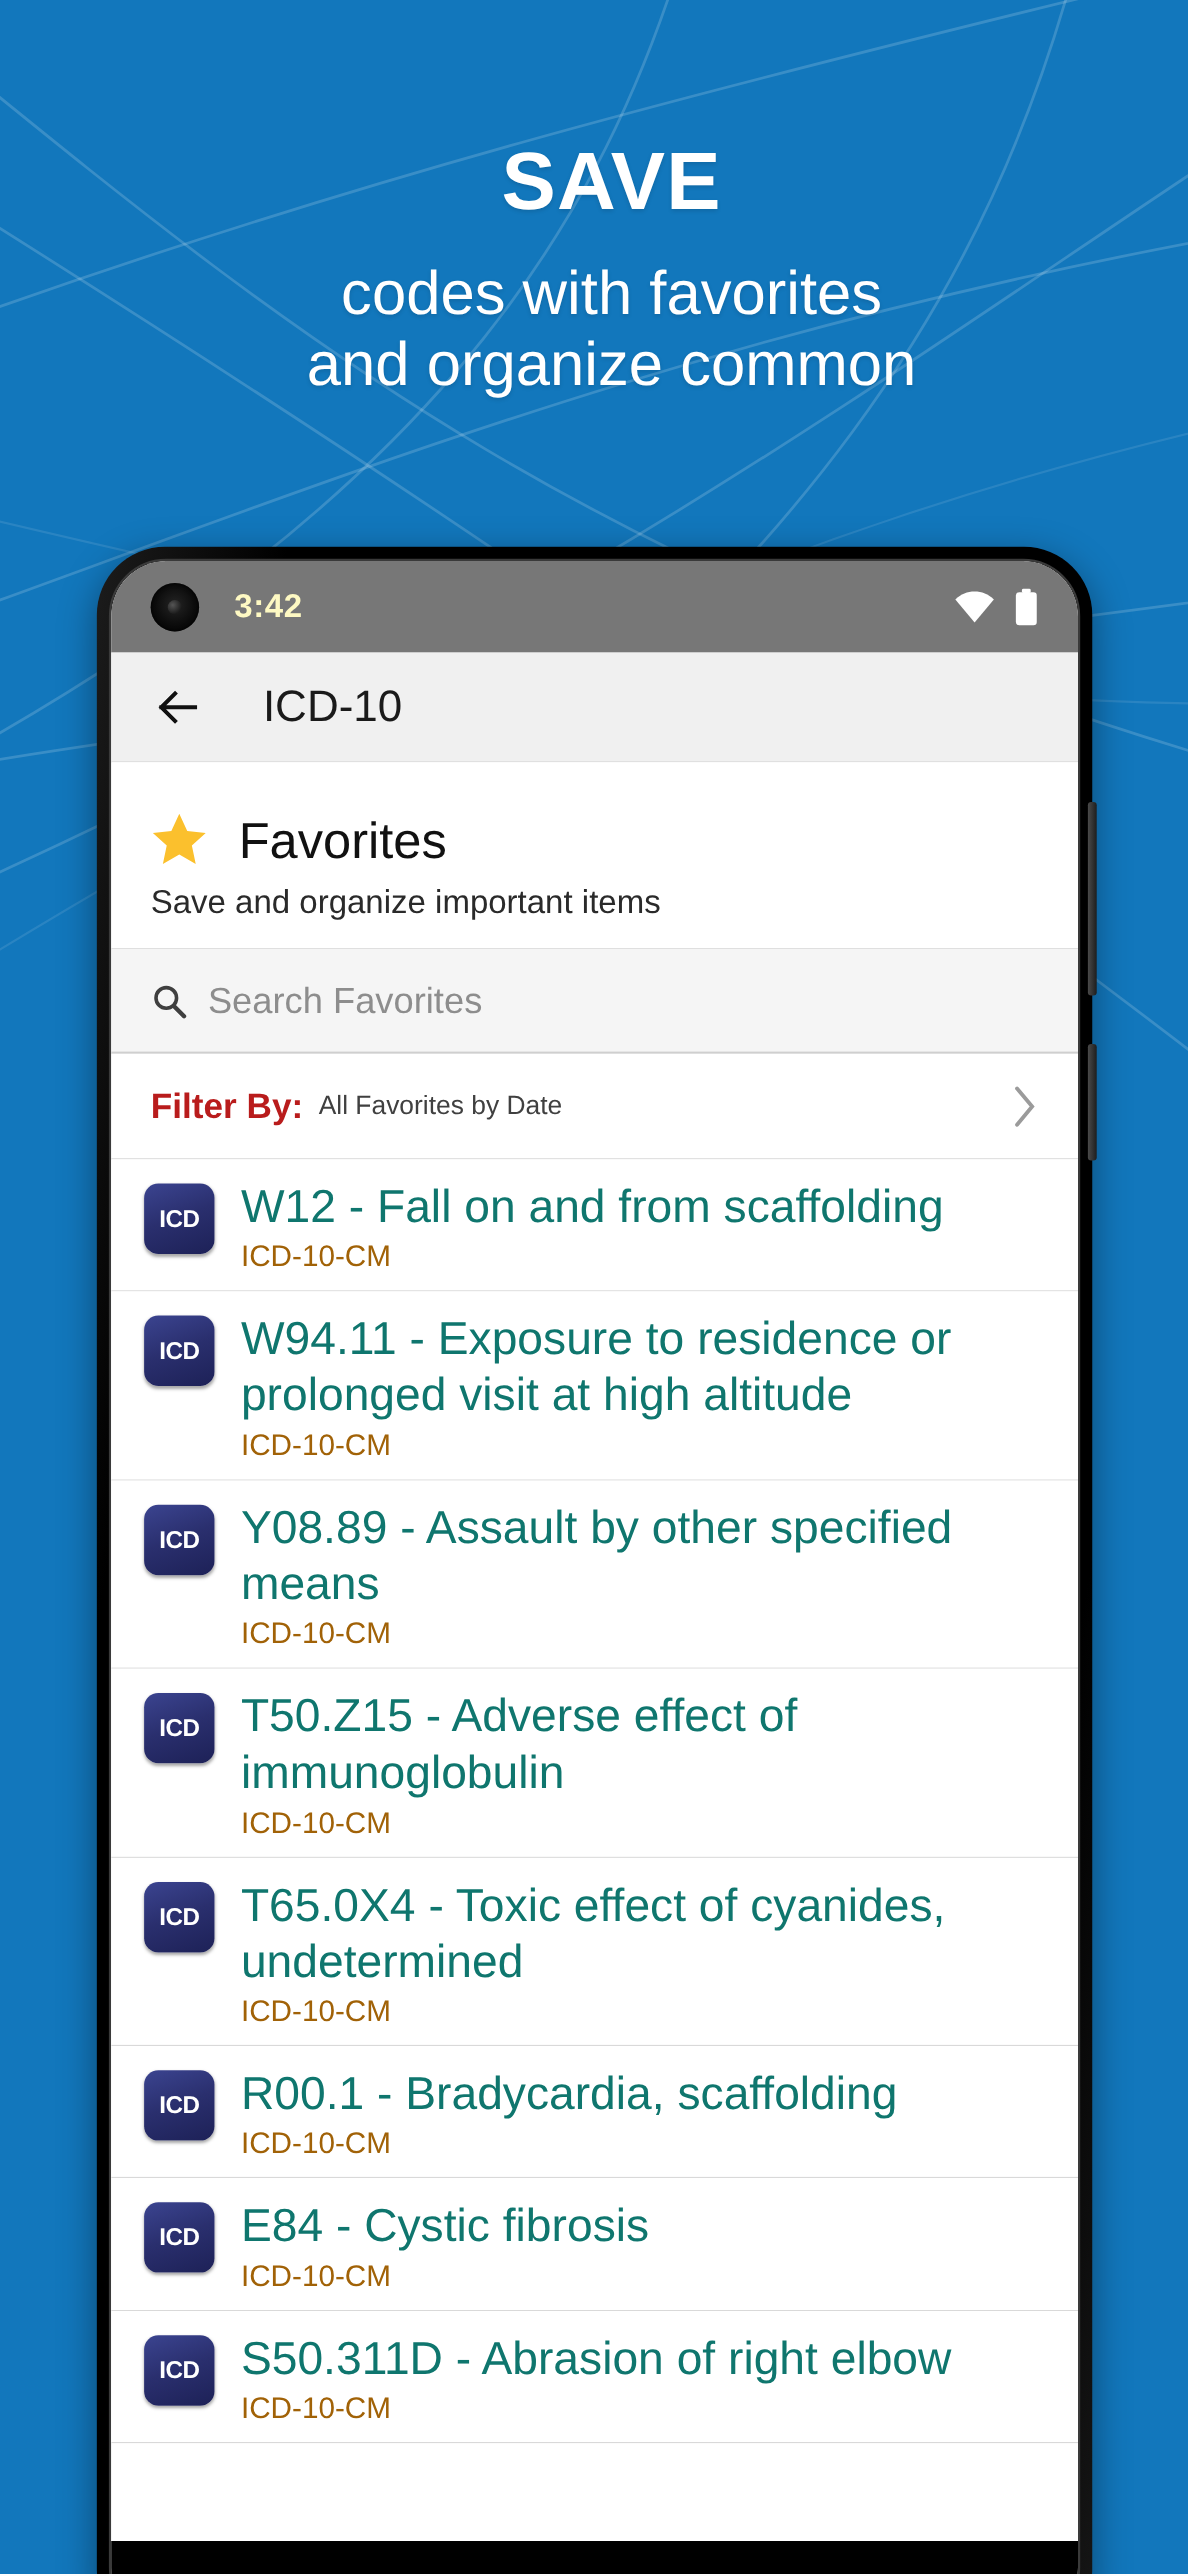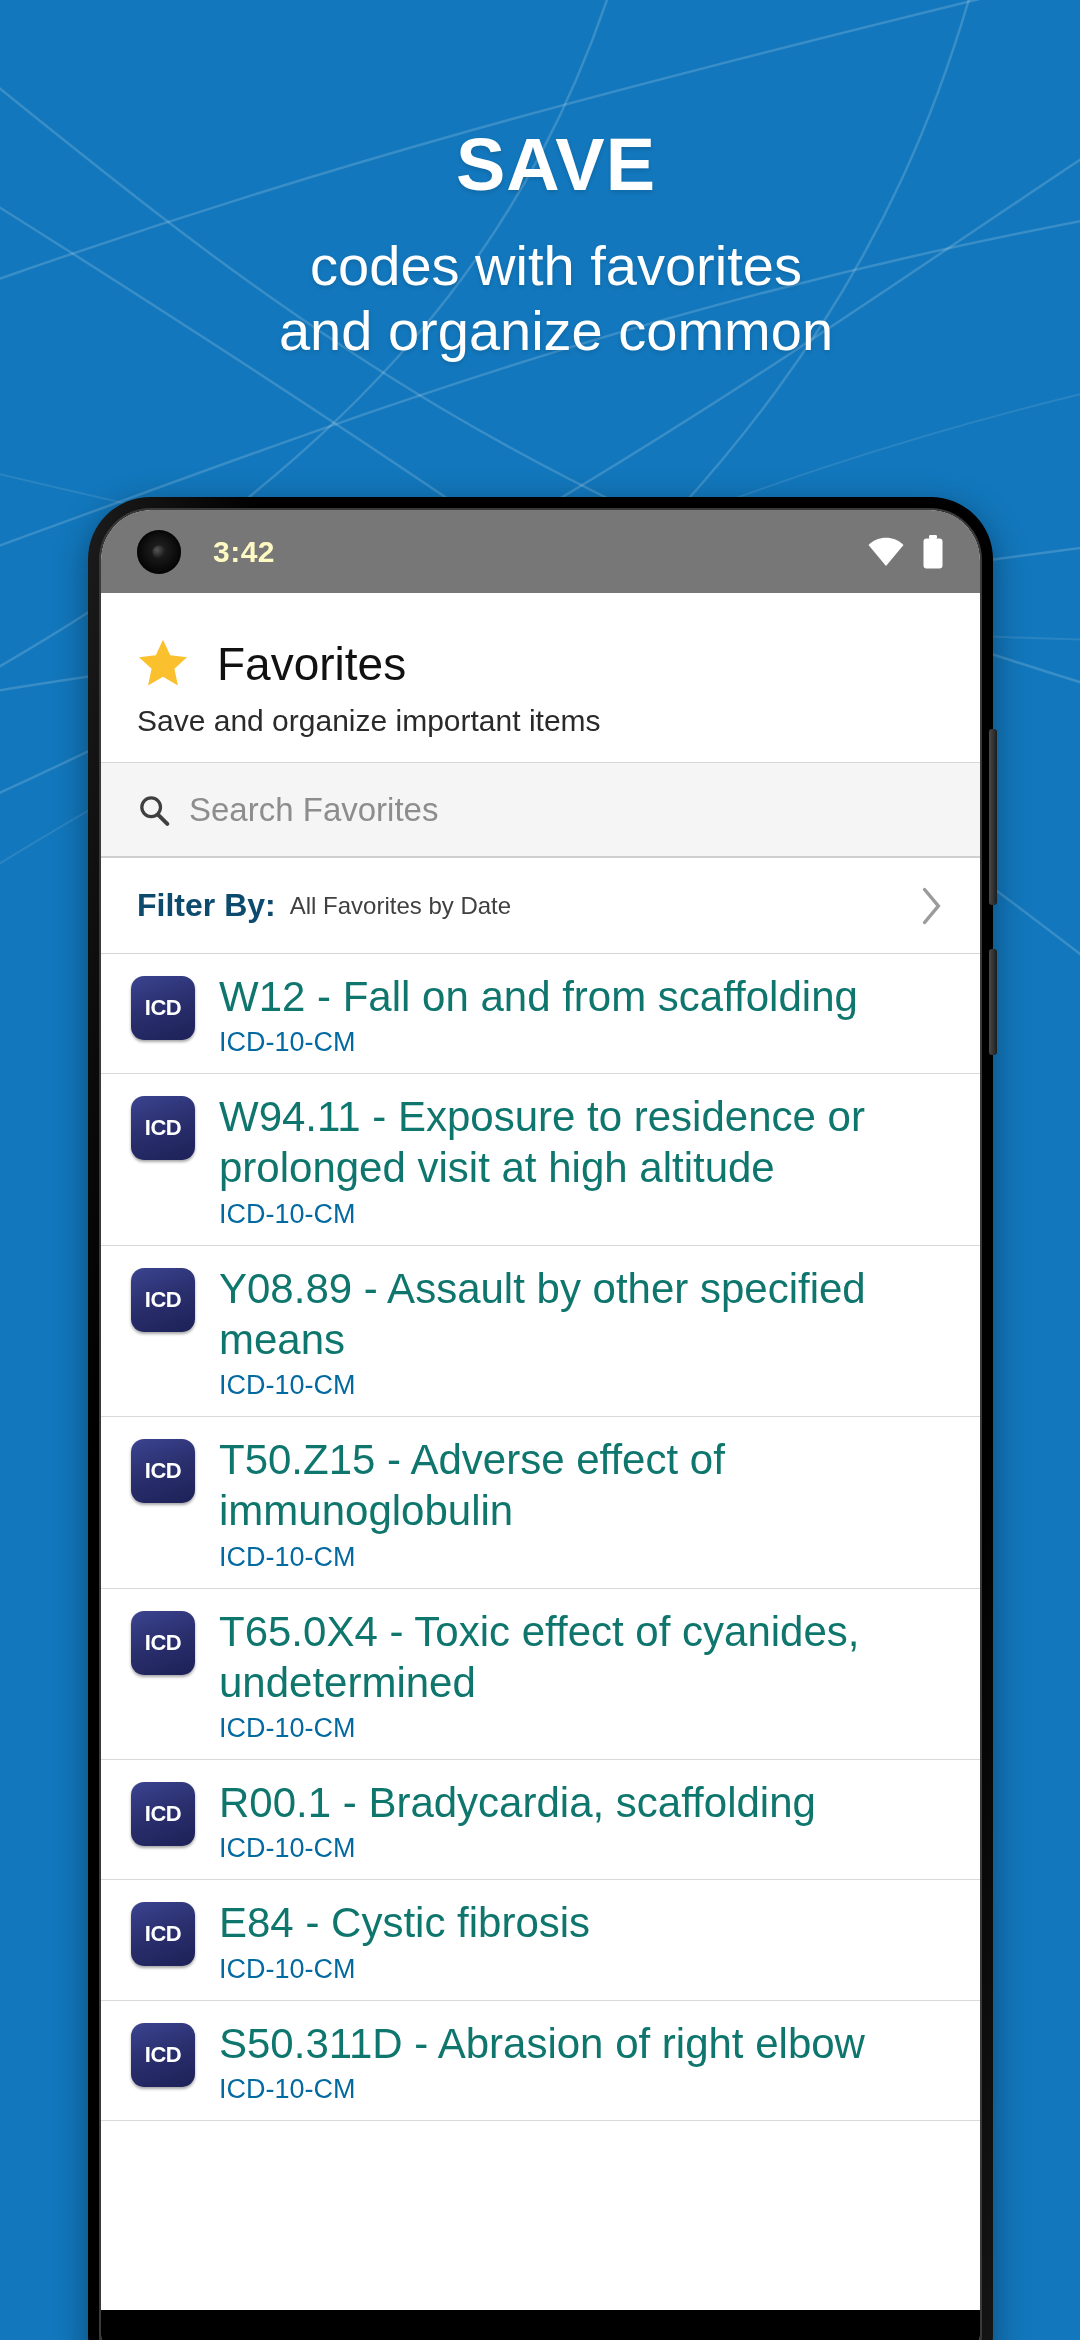--- a/index.html
+++ b/index.html
@@ -99,21 +99,21 @@
     width:100%; height:100%;
   }
   .search-input::placeholder { color:#8d8d8d; }
 
   
   .filterbar {
     flex:0 0 auto; height:96px; background:#ffffff;
     display:flex; align-items:center; padding:0 36px;
     border-bottom:1px solid #d5d5d5;
   }
-  .filter-label { font-size:32px; font-weight:bold; color:#0c4a6e; }
+  .filter-label { font-size:32px; font-weight:bold; color:#b91c1c; }
   .filter-value { font-size:24px; color:#404040; margin-left:14px; }
   .chevron-right { margin-left:auto; width:26px; height:44px; flex:0 0 auto; }
 
   
   .list { flex:1 1 auto; background:#ffffff; overflow:hidden; }
   .list-item {
     display:flex; align-items:flex-start; padding:17px 30px 15px 30px;
     border-bottom:1px solid #d9d9d9; background:#ffffff;
   }
   .icd-badge {
@@ -121,21 +121,21 @@
     background:linear-gradient(160deg,#3b4490 0%,#2a2f6e 48%,#1d2157 100%);
     box-shadow:0 2px 3px rgba(0,0,0,.35);
     display:flex; align-items:center; justify-content:center;
   }
   .icd-badge span {
     color:#ffffff; font-size:22px; font-weight:bold; letter-spacing:-0.5px;
     font-family:"Liberation Sans", sans-serif;
   }
   .item-text { margin-left:24px; flex:1 1 auto; min-width:0; }
   .item-title { font-size:42px; color:#0f766e; line-height:1.22; }
-  .item-sub { font-size:27px; color:#0369a1; margin-top:5px; }
+  .item-sub { font-size:27px; color:#a16207; margin-top:5px; }
 
   
   .gesture-area { flex:0 0 auto; height:74px; background:#000000;
                   display:flex; align-items:center; justify-content:center; }
 </style>
 </head>
 <body>
 
 <svg id="bg-curves" viewBox="0 0 1080 2340" preserveAspectRatio="none">
   <g fill="none" stroke="#ffffff" stroke-opacity="0.17" stroke-width="2.5">
@@ -176,20 +176,26 @@
           <svg class="wifi" width="38" height="30" viewBox="0 0 38 30">
             <path d="M19 29 L1.5 8 C6.5 3.2 12.5 0.8 19 0.8 C25.5 0.8 31.5 3.2 36.5 8 Z" fill="#ffffff"></path>
           </svg>
           <svg class="battery" width="22" height="34" viewBox="0 0 22 34">
             <rect x="7" y="0" width="8" height="4" rx="1.4" fill="#ffffff"></rect>
             <rect x="1.5" y="3.5" width="19" height="30" rx="3" fill="#ffffff"></rect>
           </svg>
         </div>
       </div>
 
+      <div class="appbar">
+        <svg class="back-arrow" viewBox="0 0 24 24">
+          <path d="M20 12 H4 M10.5 5.5 L4 12 L10.5 18.5" stroke="#111" stroke-width="1.9" fill="none" stroke-linecap="square" stroke-linejoin="miter"></path>
+        </svg>
+        <div class="appbar-title">ICD-10</div>
+      </div>
 
       <div class="fav-header">
         <div class="fav-row">
           <svg class="star-icon" viewBox="0 0 24 24">
             <path d="M12 1.6 L15.1 8.3 L22.3 9.1 L16.9 14 L18.4 21.2 L12 17.5 L5.6 21.2 L7.1 14 L1.7 9.1 L8.9 8.3 Z" fill="#fbc02d"></path>
           </svg>
           <div class="fav-title">Favorites</div>
         </div>
         <div class="fav-sub">Save and organize important items</div>
       </div>

